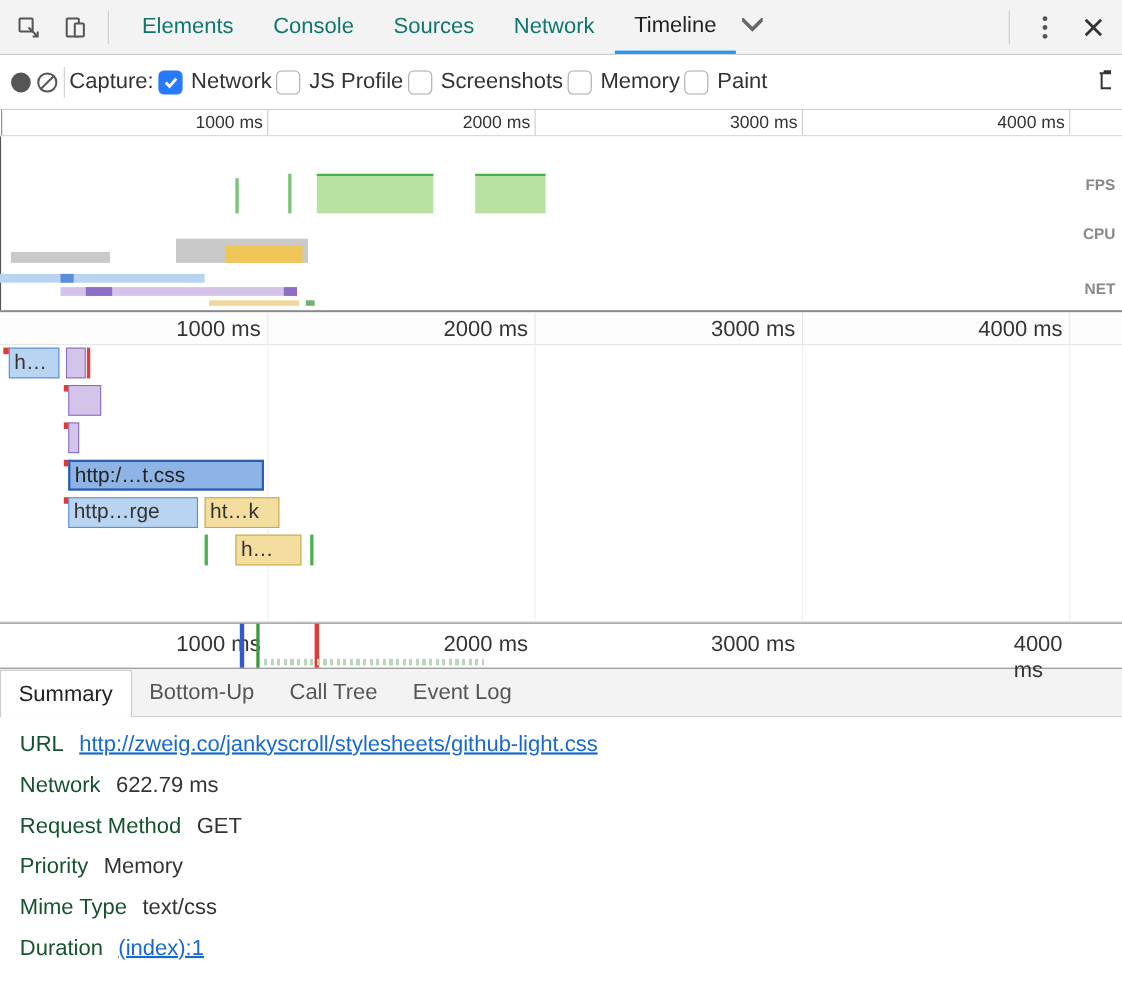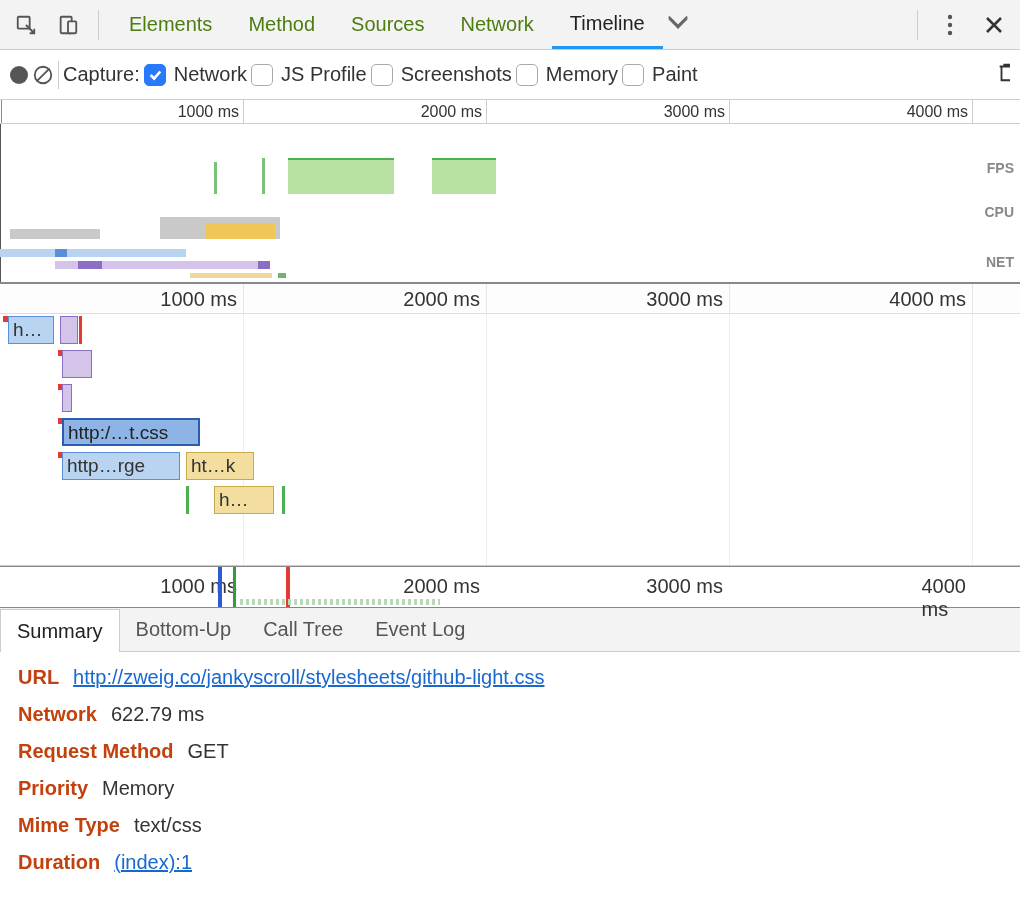--- a/index.html
+++ b/index.html
@@ -1,21 +1,21 @@
 <!DOCTYPE html>
 <html><head>
 <meta charset="utf-8">
 <style>
   * { box-sizing: border-box; margin: 0; padding: 0; }
   html, body { width: 1020px; height: 916px; font-family: "Helvetica Neue", Arial, sans-serif; font-size: 15px; color: #333; background: #fff; overflow: hidden; }
   .topbar { height: 50px; background: #f3f3f3; border-bottom: 1px solid #ccc; display: flex; align-items: center; padding: 0 8px; gap: 6px; }
   .topbar .icon-btn { width: 36px; height: 36px; display: flex; align-items: center; justify-content: center; color: #555; }
   .topbar .divider { width: 1px; height: 30px; background: #ccc; margin: 0 6px; }
   .tabs { display: flex; align-items: center; gap: 0; flex: 1; height: 100%; }
-  .tab { padding: 0 18px; height: 100%; display: flex; align-items: center; font-size: 20px; color: #4d7c0f; cursor: pointer; }
+  .tab { padding: 0 18px; height: 100%; display: flex; align-items: center; font-size: 20px; color: #0f766e; cursor: pointer; }
   .tab.active { color: #222; border-bottom: 3px solid #2196f3; }
   .chevron-more { width: 30px; text-align: center; color: #666; font-size: 18px; }
   .right-icons { display: flex; align-items: center; gap: 8px; }
   .right-icons .divider2 { width: 1px; height: 30px; background: #ccc; margin: 0 6px; }
 
   .toolbar { height: 50px; border-bottom: 1px solid #ccc; display: flex; align-items: center; padding: 0 10px; gap: 4px; font-size: 20px; color: #333; background: #fff; }
   .toolbar .rec { width: 18px; height: 18px; border-radius: 50%; background: #555; }
   .toolbar .nosign { width: 22px; height: 22px; }
   .toolbar .vsep { width: 1px; height: 28px; background: #ccc; }
   .toolbar label { display: flex; align-items: center; gap: 8px; font-size: 20px; }
@@ -65,21 +65,21 @@
   .marker-green{ position: absolute; top: 0; bottom: 0; width: 3px; background: #3a9a3a; }
   .marker-red  { position: absolute; top: 0; bottom: 0; width: 4px; background: #e53935; }
   .faint-dots  { position: absolute; top: 32px; height: 6px; left: 240px; width: 200px; background: repeating-linear-gradient(90deg,#b9d7b9 0 3px, transparent 3px 6px); }
 
   .details-tabs { height: 44px; border-bottom: 1px solid #ccc; display: flex; align-items: stretch; background: #f3f3f3; font-size: 20px; }
   .details-tabs .dtab { padding: 0 16px; display: flex; align-items: center; color: #555; cursor: pointer; border-right: 0; }
   .details-tabs .dtab.active { background: #fff; color: #222; border-top: 1px solid #ccc; border-left: 1px solid #ccc; border-right: 1px solid #ccc; position: relative; top: 1px; }
 
   .details { padding: 14px 18px; font-size: 20px; background: #fff; }
   .details .row { display: flex; gap: 14px; margin-bottom: 14px; align-items: baseline; }
-  .details .k { color: #c2410c; min-width: 0; font-weight: bold; }
+  .details .k { color: #14532d; min-width: 0; }
   .details a { color: #1769d0; text-decoration: underline; }
 </style>
 </head>
 <body>
 
 <div class="topbar">
   <div class="icon-btn">
     <svg width="22" height="22" viewBox="0 0 24 24" fill="none" stroke="#555" stroke-width="2">
         <rect x="3" y="3" width="13" height="13" rx="1"></rect>
         <path d="M12 12 L21 21 M21 16 L21 21 L16 21"></path>
@@ -87,21 +87,21 @@
   </div>
   <div class="icon-btn">
     <svg width="22" height="22" viewBox="0 0 24 24" fill="none" stroke="#555" stroke-width="2">
         <rect x="4" y="3" width="12" height="18" rx="1"></rect>
         <rect x="12" y="8" width="9" height="13" rx="1" fill="#f3f3f3"></rect>
       </svg>
   </div>
   <div class="divider"></div>
   <div class="tabs">
     <div class="tab">Elements</div>
-    <div class="tab">Method</div>
+    <div class="tab">Console</div>
     <div class="tab">Sources</div>
     <div class="tab">Network</div>
     <div class="tab active">Timeline</div>
     <div class="chevron-more">
       <svg width="22" height="14" viewBox="0 0 24 14" fill="none" stroke="#666" stroke-width="2">
           <path d="M2 2 L12 12 L22 2"></path>
           <path d="M2 -3 L12 7 L22 -3" transform="translate(0,3)"></path>
         </svg>
     </div>
   </div>
@@ -228,21 +228,21 @@
   <div class="bar purple" style="left:60px; top:2px;  width:18px"></div>
   <div class="thin-red" style="left:79px; top:2px;  height:28px"></div>
 
   <div class="reddot" style="left:58px;top:36px"></div>
   <div class="bar purple" style="left:62px; top:36px; width:30px"></div>
 
   <div class="reddot" style="left:58px;top:70px"></div>
   <div class="bar purple" style="left:62px; top:70px; width:8px"></div>
 
   <div class="reddot" style="left:58px;top:104px"></div>
-  <div class="bar blue-sel" style="left:62px; top:104px; width:138px">http:/…t.css</div>
+  <div class="bar blue-sel" style="left:62px; top:104px; width:178px">http:/…t.css</div>
 
   <div class="reddot" style="left:58px;top:138px"></div>
   <div class="bar blue" style="left:62px; top:138px; width:118px">http…rge</div>
   <div class="bar yellow" style="left:186px;top:138px; width:68px">ht…k</div>
 
   <div class="thin-green" style="left:186px;top:172px;height:28px"></div>
   <div class="bar yellow" style="left:214px;top:172px; width:60px">h…</div>
   <div class="thin-green" style="left:282px;top:172px;height:28px"></div>
 </div>
 

